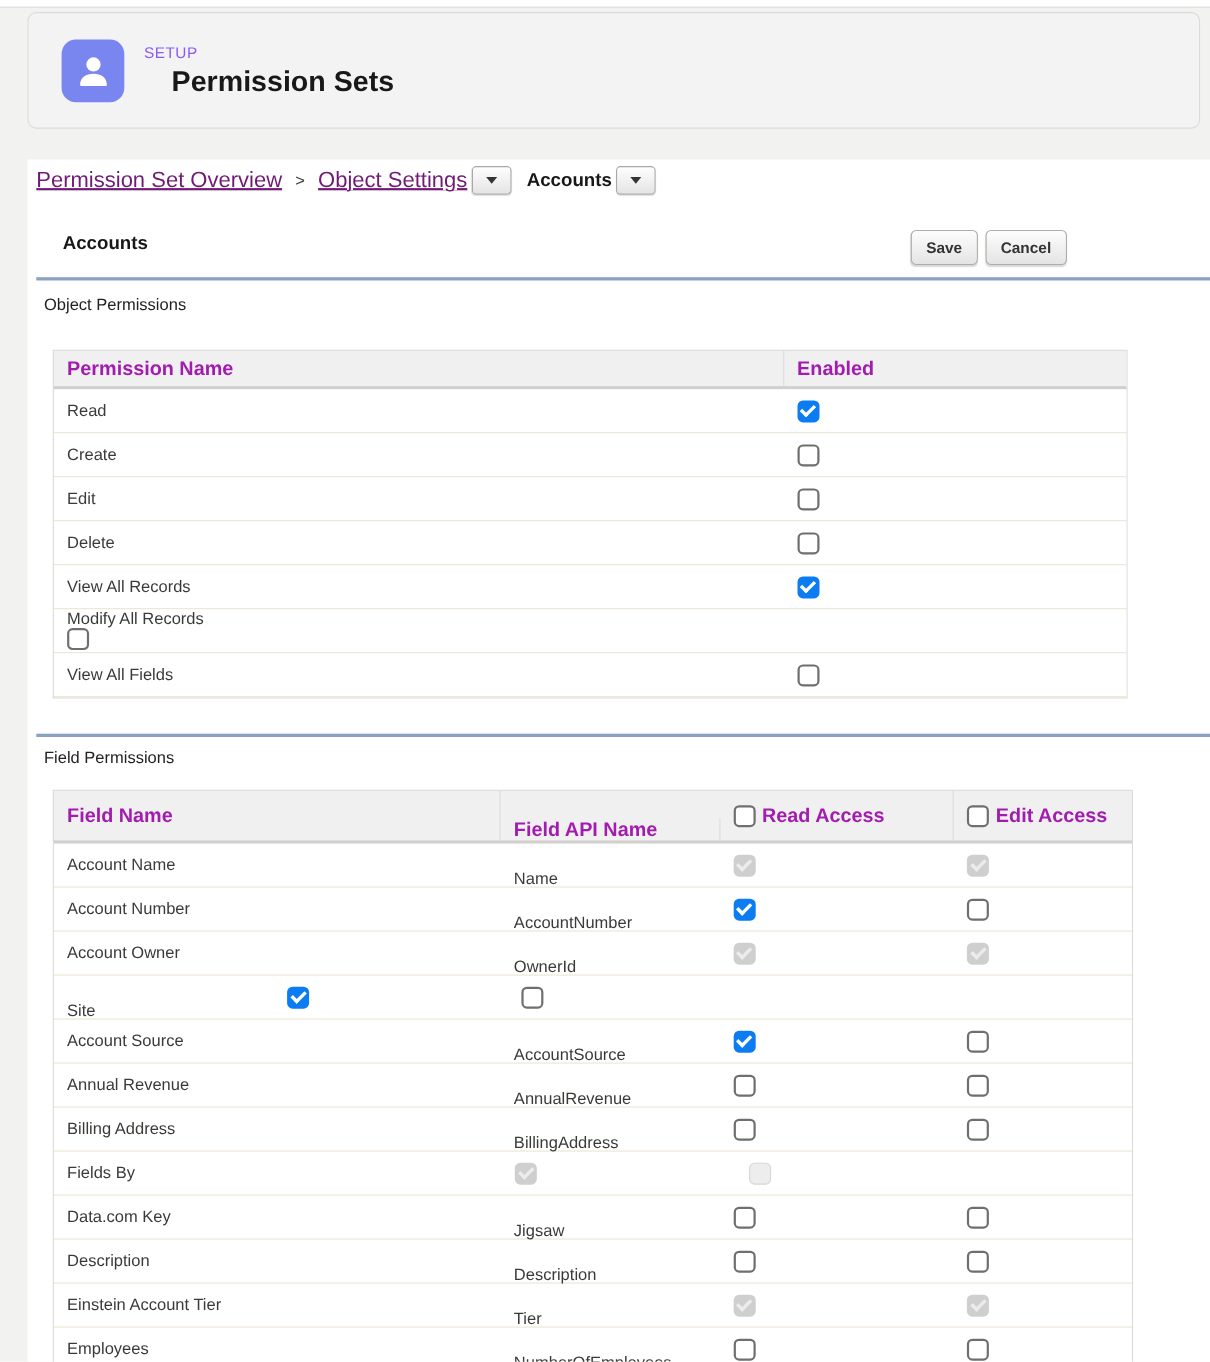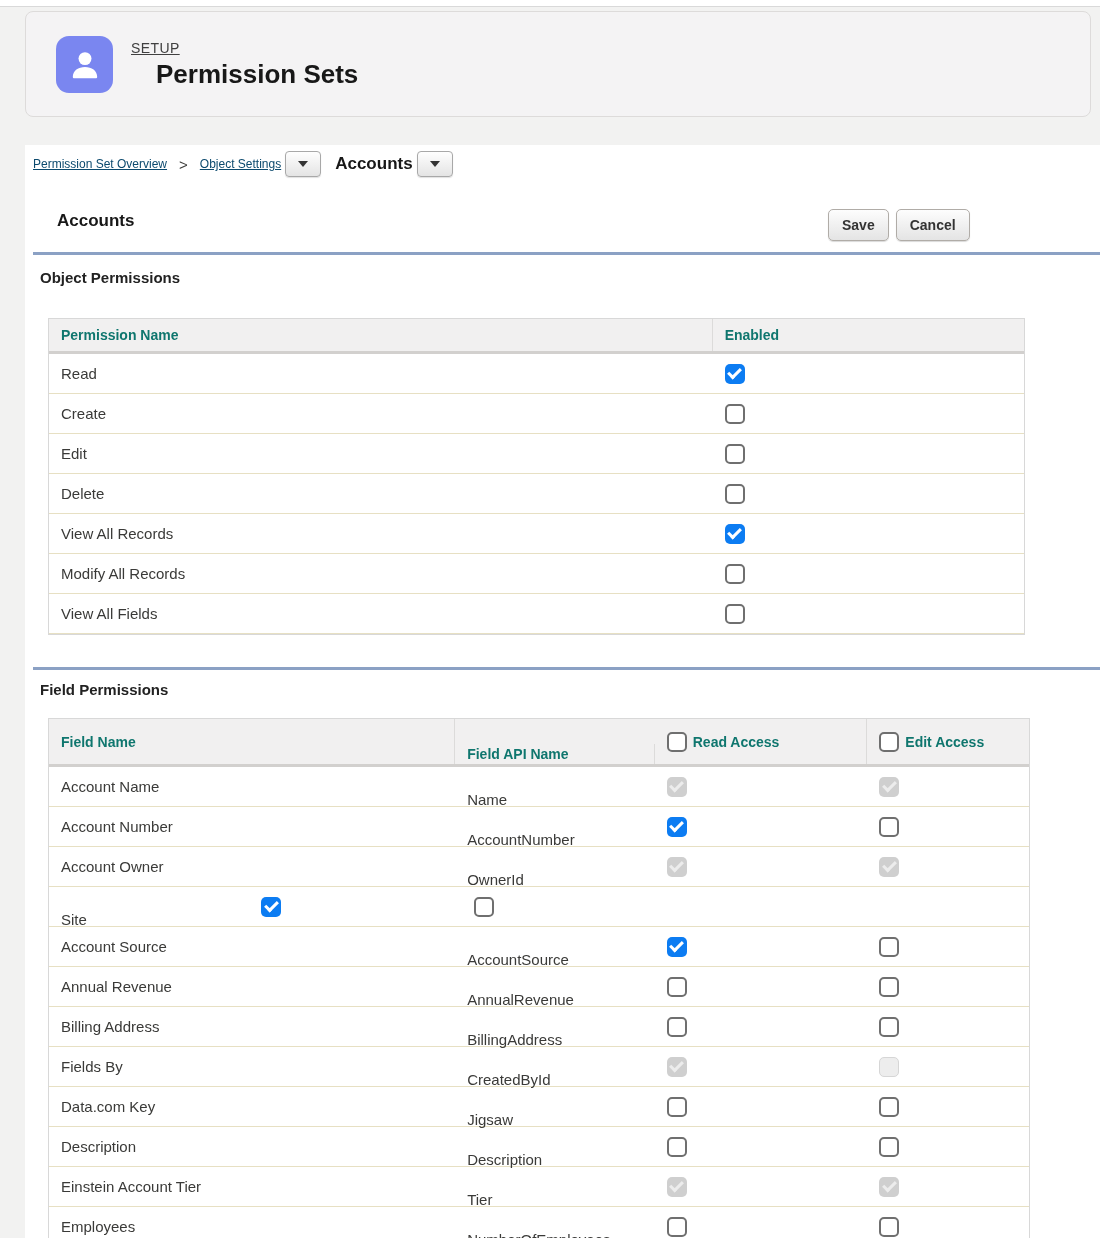--- a/index.html
+++ b/index.html
@@ -24,21 +24,21 @@
   .header-icon svg{width:38px;height:38px;}
   .header-text{margin-left:18px;display:flex;flex-direction:column;justify-content:center;}
   .eyebrow{font-size:14px;letter-spacing:.4px;font-weight:400;margin-bottom:4px;}
   .app-title{font-size:26px;font-weight:700;color:#181818;line-height:1.1;margin-left:25px;}
 
   
   .panel{position:absolute;left:25px;top:145px;width:1075px;height:1093px;background:#ffffff;}
 
   
   .breadcrumb{position:absolute;left:8px;top:5px;display:flex;align-items:center;height:28px;}
-  .crumb-link{font-size:12px;color:#0c4a6e;text-decoration:underline;cursor:pointer;}
+  .crumb-link{font-size:20px;color:#701a75;text-decoration:underline;cursor:pointer;}
   .crumb-sep{font-size:15px;color:#3e3e3c;margin:0 12px;}
   .crumb-current{font-size:17px;font-weight:700;color:#181818;margin-left:14px;}
   .dd-btn{
     width:36px;height:26px;margin-left:4px;border:1px solid #a8a8a8;border-radius:4px;
     background:linear-gradient(#fefefe,#e4e4e4);display:inline-flex;align-items:center;justify-content:center;
     box-shadow:0 1px 1px rgba(0,0,0,.12);cursor:pointer;box-sizing:border-box;
   }
   .tri-down{width:0;height:0;border-left:5px solid transparent;border-right:5px solid transparent;border-top:6px solid #333;}
 
   
@@ -47,32 +47,32 @@
   .btn{
     height:32px;padding:0 13px;border:1px solid #b0aca7;border-radius:5px;
     background:linear-gradient(#fdfdfd,#e4e4e4);font-family:"Liberation Sans",sans-serif;
     font-size:14px;font-weight:700;color:#333;box-shadow:0 1px 1px rgba(0,0,0,.15);cursor:pointer;
   }
 
   .divider{position:absolute;left:8px;right:0;height:3px;}
   .divider.d1{top:107px;}
   .divider.d2{top:522px;}
 
-  .section-title{position:absolute;left:15px;font-size:15px;font-weight:700;color:#222;}
+  .section-title{position:absolute;left:15px;font-size:15px;font-weight:400;color:#222;}
   .section-title.s1{top:124px;}
   .section-title.s2{top:536px;}
 
   
   .tbl{position:absolute;left:23px;border:1px solid #d8d8d8;background:#fff;box-sizing:border-box;}
   .ot{top:173px;width:977px;}
   .ft{top:573px;width:982px;}
   .thead{display:flex;background:#f1f0f0;border-bottom:3px solid #d2d0ce;box-sizing:border-box;}
   .ot .thead{height:35px;}
   .ft .thead{height:48px;}
-  .th{display:flex;align-items:center;padding-left:12px;font-size:14px;font-weight:700;color:#0f766e;
+  .th{display:flex;align-items:center;padding-left:12px;font-size:18px;font-weight:700;color:#a21caf;
       box-sizing:border-box;border-right:1px solid #dcdbda;gap:6px;}
   .th:last-child{border-right:none;}
   .trow{display:flex;height:40px;border-bottom:1px solid #e7e0c3;box-sizing:border-box;background:#fff;}
   .tcell{display:flex;align-items:center;padding-left:12px;font-size:15px;color:#3a3a38;box-sizing:border-box;}
   .ot .c1{width:665px;} .ot .c2{width:312px;}
   .ft .c1{width:407px;} .ft .c2{width:200px;margin-top:25px;} .ft .c3{width:213px;} .ft .c4{width:162px;}
 
   
   .cb{width:20px;height:20px;border-radius:5px;display:inline-flex;align-items:center;justify-content:center;
       box-sizing:border-box;flex:0 0 auto;}
@@ -91,21 +91,21 @@
 <div class="top-hairline"></div>
 
 <div class="header-card">
   <div class="header-icon" style="background: rgb(122, 134, 240);">
     <svg viewBox="0 0 24 24">
       <circle cx="12" cy="8.6" r="4.1" fill="#ffffff"></circle>
       <path d="M4.3 20.2c0-4.1 3.5-6.3 7.7-6.3s7.7 2.2 7.7 6.3c0 .5-.4.8-.9.8H5.2c-.5 0-.9-.3-.9-.8z" fill="#ffffff"></path>
     </svg>
   </div>
   <div class="header-text">
-    <span class="eyebrow" style="color: #404040; text-decoration: underline;">SETUP</span>
+    <span class="eyebrow" style="color: #8b5cf6;">SETUP</span>
     <span class="app-title">Permission Sets</span>
   </div>
 </div>
 
 <div class="panel">
 
   <div class="breadcrumb">
     <a class="crumb-link">Permission Set Overview</a>
     <span class="crumb-sep">&gt;</span>
     <a class="crumb-link">Object Settings</a>
@@ -162,21 +162,21 @@
           </div>
         </div>
         <div class="trow" style="border-bottom-color: rgb(231, 224, 195);">
           <div class="tcell c1">View All Records</div>
           <div class="tcell c2">
             <span class="cb checked" style="background: rgb(12, 124, 242);">
               <span class="tick"></span>
             </span>
           </div>
         </div>
-        <div class="trow" style="border-bottom-color: rgb(231, 224, 195);">
+        <div class="trow" style="border-bottom-color: rgb(231, 224, 195); flex-direction: column;">
           <div class="tcell c1">Modify All Records</div>
           <div class="tcell c2">
             <span class="cb unchecked"></span>
           </div>
         </div>
         <div class="trow" style="border-bottom-color: rgb(231, 224, 195);">
           <div class="tcell c1">View All Fields</div>
           <div class="tcell c2">
             <span class="cb unchecked"></span>
           </div>
@@ -280,21 +280,20 @@
           <div class="tcell c2">BillingAddress</div>
           <div class="tcell c3">
             <span class="cb unchecked"></span>
           </div>
           <div class="tcell c4">
             <span class="cb unchecked"></span>
           </div>
         </div>
         <div class="trow" style="border-bottom-color: rgb(231, 224, 195);">
           <div class="tcell c1">Fields By</div>
-          <div class="tcell c2">CreatedById</div>
           <div class="tcell c3">
             <span class="cb disabled-checked">
               <span class="tick"></span>
             </span>
           </div>
           <div class="tcell c4">
             <span class="cb disabled-unchecked"></span>
           </div>
         </div>
         <div class="trow" style="border-bottom-color: rgb(231, 224, 195);">

